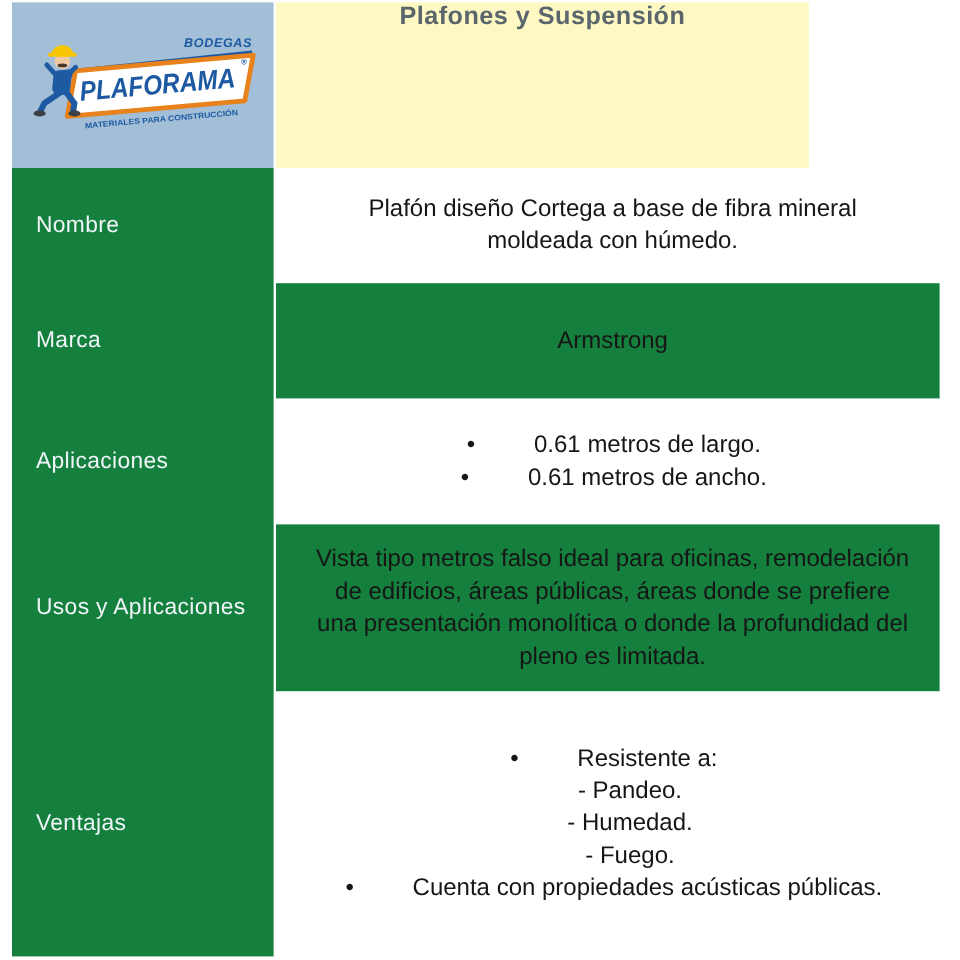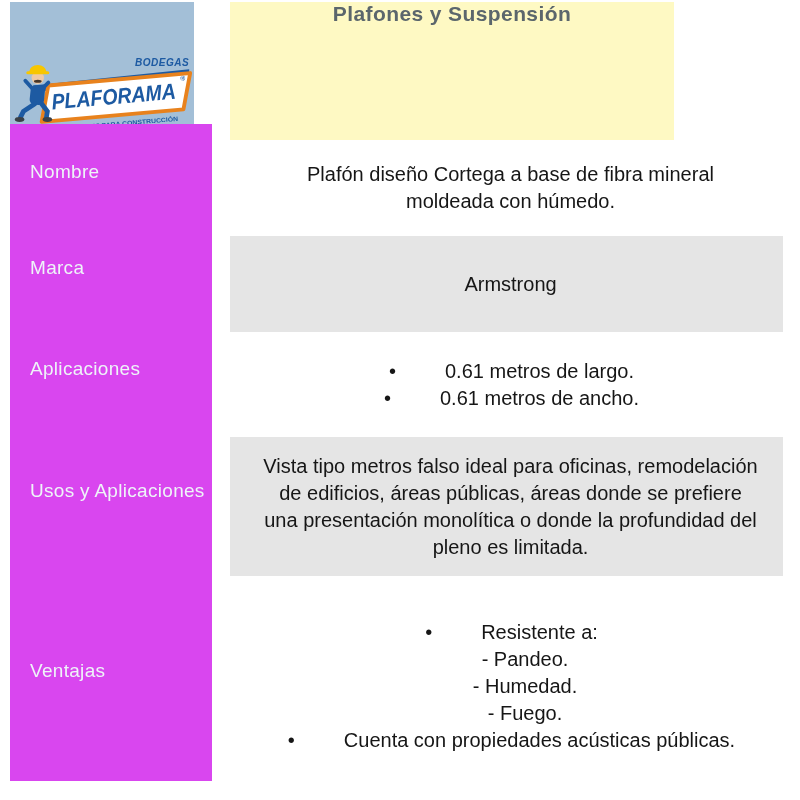--- a/index.html
+++ b/index.html
@@ -6,59 +6,59 @@
   body {
     width:800px; height:800px;
     background:#ffffff;
     font-family:"Liberation Sans", sans-serif;
     -webkit-font-smoothing:antialiased;
   }
   .page { position:relative; width:800px; height:800px; background:#ffffff; overflow:hidden; }
 
   
   .logo-box {
-    position:absolute; left:10px; top:2px; width:184px; height:138px;
+    position:absolute; left:10px; top:2px; width:218px; height:138px;
     background:#a3bfd7;
-    display:flex; align-items:flex-end; justify-content:center;
+    display:flex; align-items:center; justify-content:center;
   }
   .logo-box svg text { font-family:"Liberation Sans", sans-serif; }
 
   
   .header {
     position:absolute; left:230px; top:2px; width:444px; height:138px;
     background:#fef9c3;
     display:flex; align-items:flex-start; justify-content:center;
   }
   .header .title {
     color:#5b666c; font-size:21px; font-weight:700; letter-spacing:0.4px;
   }
 
   
   .sidebar {
-    position:absolute; left:10px; top:124px; width:202px; height:657px;
-    background:#d946ef;
+    position:absolute; left:10px; top:140px; width:218px; height:657px;
+    background:#15803d;
   }
   .side-cell {
     display:flex; align-items:center;
     padding-left:20px; box-sizing:border-box;
     color:#eef4f8; font-size:19px; letter-spacing:0.3px;
   }
 
   
   .content {
     position:absolute; left:230px; top:140px; width:553px; height:657px;
     background:#ffffff;
   }
   .cell {
     box-sizing:border-box;
     padding:0 8px 0 16px;
     display:flex; flex-direction:column; justify-content:center;
     font-size:20px; line-height:27px; color:#161616;align-items:center;
   }
-  .gray { background:#e5e5e5; }
+  .gray { background:#15803d; }
   .h1 { height:96px; }
   .h2 { height:96px; }
   .h3 { height:105px; }
   .h4 { height:139px; }
   .h5 { height:221px; }
 
   .jall { text-align:justify; text-align-last:justify; }
   .line { text-align:left; }
 
   .li { display:flex; }

